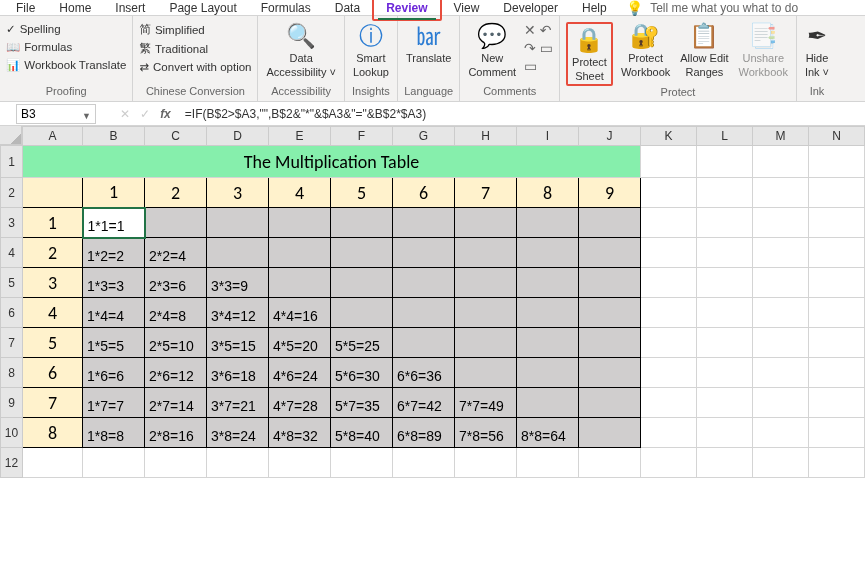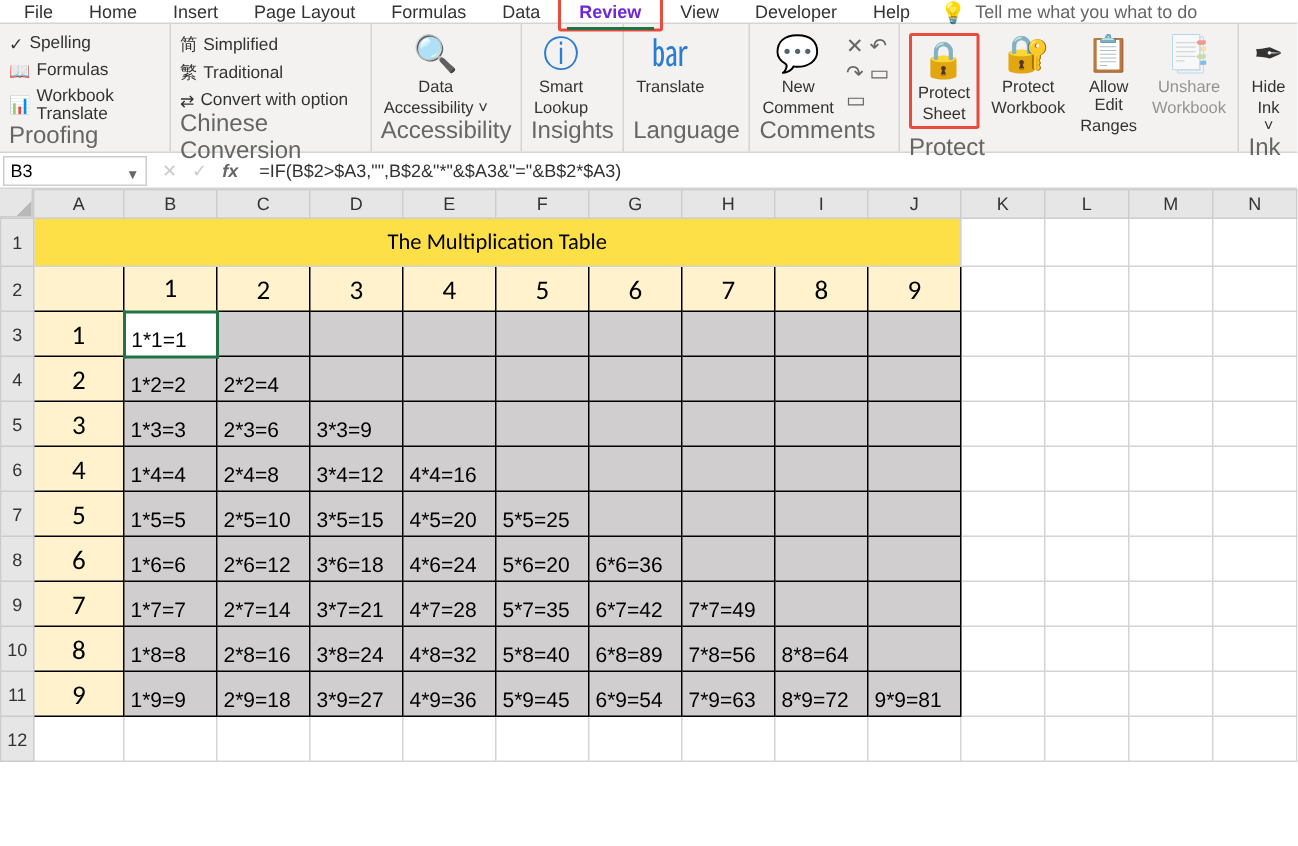--- a/index.html
+++ b/index.html
@@ -8,51 +8,51 @@
 
 .ribbon-tabs { display: flex; align-items: center; height: 16px; padding: 0 4px; border-bottom: 1px solid #d4d4d4; }
 .ribbon-tab { padding: 4px 12px; color: #333; cursor: pointer; }
 .ribbon-tab.active { color: #6d28d9; font-weight: 600; border: 2.5px solid #e74c3c; border-radius: 2px; position: relative; }
 .ribbon-tab.active::after { content: ''; position: absolute; left: 4px; right: 4px; bottom: -1px; height: 2px; background: #217346; }
 .tellme { display: flex; align-items: center; gap: 6px; margin-left: 8px; color: #666; }
 .bulb { font-size: 14px; color: #a8a8a8; }
 
 .ribbon-body { display: flex; background: #f3f2f1; border-bottom: 1px solid #d4d4d4; height: 86px; }
 .rg { border-right: 1px solid #d4d4d4; padding: 2px 6px; display: flex; flex-direction: column; justify-content: space-between; }
-.rg-label { text-align: left; color: #666; font-size: 16px; padding-bottom: 2px; }
+.rg-label { text-align: center; color: #666; font-size: 11px; padding-bottom: 2px; }
 .rg-content { display: flex; gap: 6px; flex: 1; align-items: flex-start; padding-top: 4px; }
 .vlist { display: flex; flex-direction: column; gap: 4px; }
 .small-btn { display: flex; align-items: center; gap: 4px; color: #333; font-size: 11.5px; cursor: pointer; }
 .big-btn { display: flex; flex-direction: column; align-items: center; gap: 2px; color: #333; font-size: 11px; text-align: center; cursor: pointer; padding: 0 2px; }
 .big-btn .ic { font-size: 24px; height: 28px; display: flex; align-items: center; justify-content: center; }
 .highlight-box { border: 2.5px solid #e74c3c; border-radius: 2px; padding: 2px; }
 .mini-icons { display: flex; flex-direction: column; gap: 2px; font-size: 14px; color: #666; }
 .mini-row { display: flex; gap: 4px; }
 
 
 .fbar { display: flex; align-items: center; height: 24px; border-bottom: 1px solid #d4d4d4; }
-.namebox { width: 96px; border: 1px solid #ccc; margin: 2px; padding: 2px 4px; display: flex; justify-content: space-between; align-items: flex-end; }
+.namebox { width: 80px; border: 1px solid #ccc; margin: 16px; padding: 2px 4px; display: flex; justify-content: space-between; align-items: flex-end; }
 .namebox .dd { font-size: 9px; color: #666; }
 .fb-icons { display: flex; gap: 10px; padding: 0 8px; color: #666; }
 .fb-fx { font-style: italic; font-weight: bold; }
 .fb-input { flex: 1; padding: 2px 6px; color: #333; }
 
 
 .grid-wrap { position: relative; }
 .sel-all { position: absolute; left: 0; top: 0; width: 22px; height: 19px; border-right: 1px solid #ccc; border-bottom: 1px solid #ccc; background: linear-gradient(135deg, transparent 50%, #b8b8b8 50%); background-size: 10px 10px; background-position: bottom right; background-repeat: no-repeat; background-color: #e6e6e6; }
 table { border-collapse: collapse; table-layout: fixed; }
 .col-hdr th { background: #e6e6e6; border: 1px solid #ccc; font-weight: normal; color: #333; height: 19px; font-size: 12px; }
 .row-hdr { background: #e6e6e6; border: 1px solid #ccc; font-weight: normal; color: #333; width: 22px; text-align: center; font-size: 12px; }
 td { border: 1px solid #d4d4d4; height: 30px; padding: 0 4px; font-size: 14px; }
 .c-blank { width: 22px; }
 .c-A { width: 60px; }
 .c-norm { width: 62px; }
 .c-rest { width: 56px; }
 
-.title-cell { background: #fde047; text-align: center; font-size: 15px; font-family: Calibri, sans-serif; height: 32px; }
+.title-cell { background: #86efac; text-align: center; font-size: 18px; font-family: Calibri, sans-serif; height: 32px; }
 .hdr-num { background: #fff2cc; text-align: center; font-size: 18px; font-family: Calibri, sans-serif; border: 1px solid #000; }
 .data-cell { background: #d0cece; border: 1px solid #000; font-size: 14px; vertical-align: bottom; padding-bottom: 3px; }
 .sel-cell { background: #fff; border: 2px solid #217346 !important; }
 </style>
 </head>
 <body>
 
 <div class="ribbon-tabs">
   <div id="tabs-holder" style="display: contents;"><div class="ribbon-tab">File</div><div class="ribbon-tab">Home</div><div class="ribbon-tab">Insert</div><div class="ribbon-tab">Page Layout</div><div class="ribbon-tab">Formulas</div><div class="ribbon-tab">Data</div><div class="ribbon-tab active">Review</div><div class="ribbon-tab">View</div><div class="ribbon-tab">Developer</div><div class="ribbon-tab">Help</div></div>
   <div class="tellme">
@@ -362,21 +362,21 @@
           <td></td>
           <td></td>
         </tr>
         <tr>
           <th class="row-hdr">8</th>
           <td class="hdr-num">6</td>
           <td class="data-cell">1*6=6</td>
           <td class="data-cell">2*6=12</td>
           <td class="data-cell">3*6=18</td>
           <td class="data-cell">4*6=24</td>
-          <td class="data-cell">5*6=20</td>
+          <td class="data-cell">5*6=30</td>
           <td class="data-cell">6*6=36</td>
           <td class="data-cell"></td>
           <td class="data-cell"></td>
           <td class="data-cell"></td>
           <td></td>
           <td></td>
           <td></td>
           <td></td>
         </tr>
         <tr>
@@ -407,37 +407,20 @@
           <td class="data-cell">6*8=89</td>
           <td class="data-cell">7*8=56</td>
           <td class="data-cell">8*8=64</td>
           <td class="data-cell"></td>
           <td></td>
           <td></td>
           <td></td>
           <td></td>
         </tr>
         <tr>
-          <th class="row-hdr">11</th>
-          <td class="hdr-num">9</td>
-          <td class="data-cell">1*9=9</td>
-          <td class="data-cell">2*9=18</td>
-          <td class="data-cell">3*9=27</td>
-          <td class="data-cell">4*9=36</td>
-          <td class="data-cell">5*9=45</td>
-          <td class="data-cell">6*9=54</td>
-          <td class="data-cell">7*9=63</td>
-          <td class="data-cell">8*9=72</td>
-          <td class="data-cell">9*9=81</td>
-          <td></td>
-          <td></td>
-          <td></td>
-          <td></td>
-        </tr>
-        <tr>
           <th class="row-hdr">12</th>
           <td></td>
           <td></td>
           <td></td>
           <td></td>
           <td></td>
           <td></td>
           <td></td>
           <td></td>
           <td></td>

